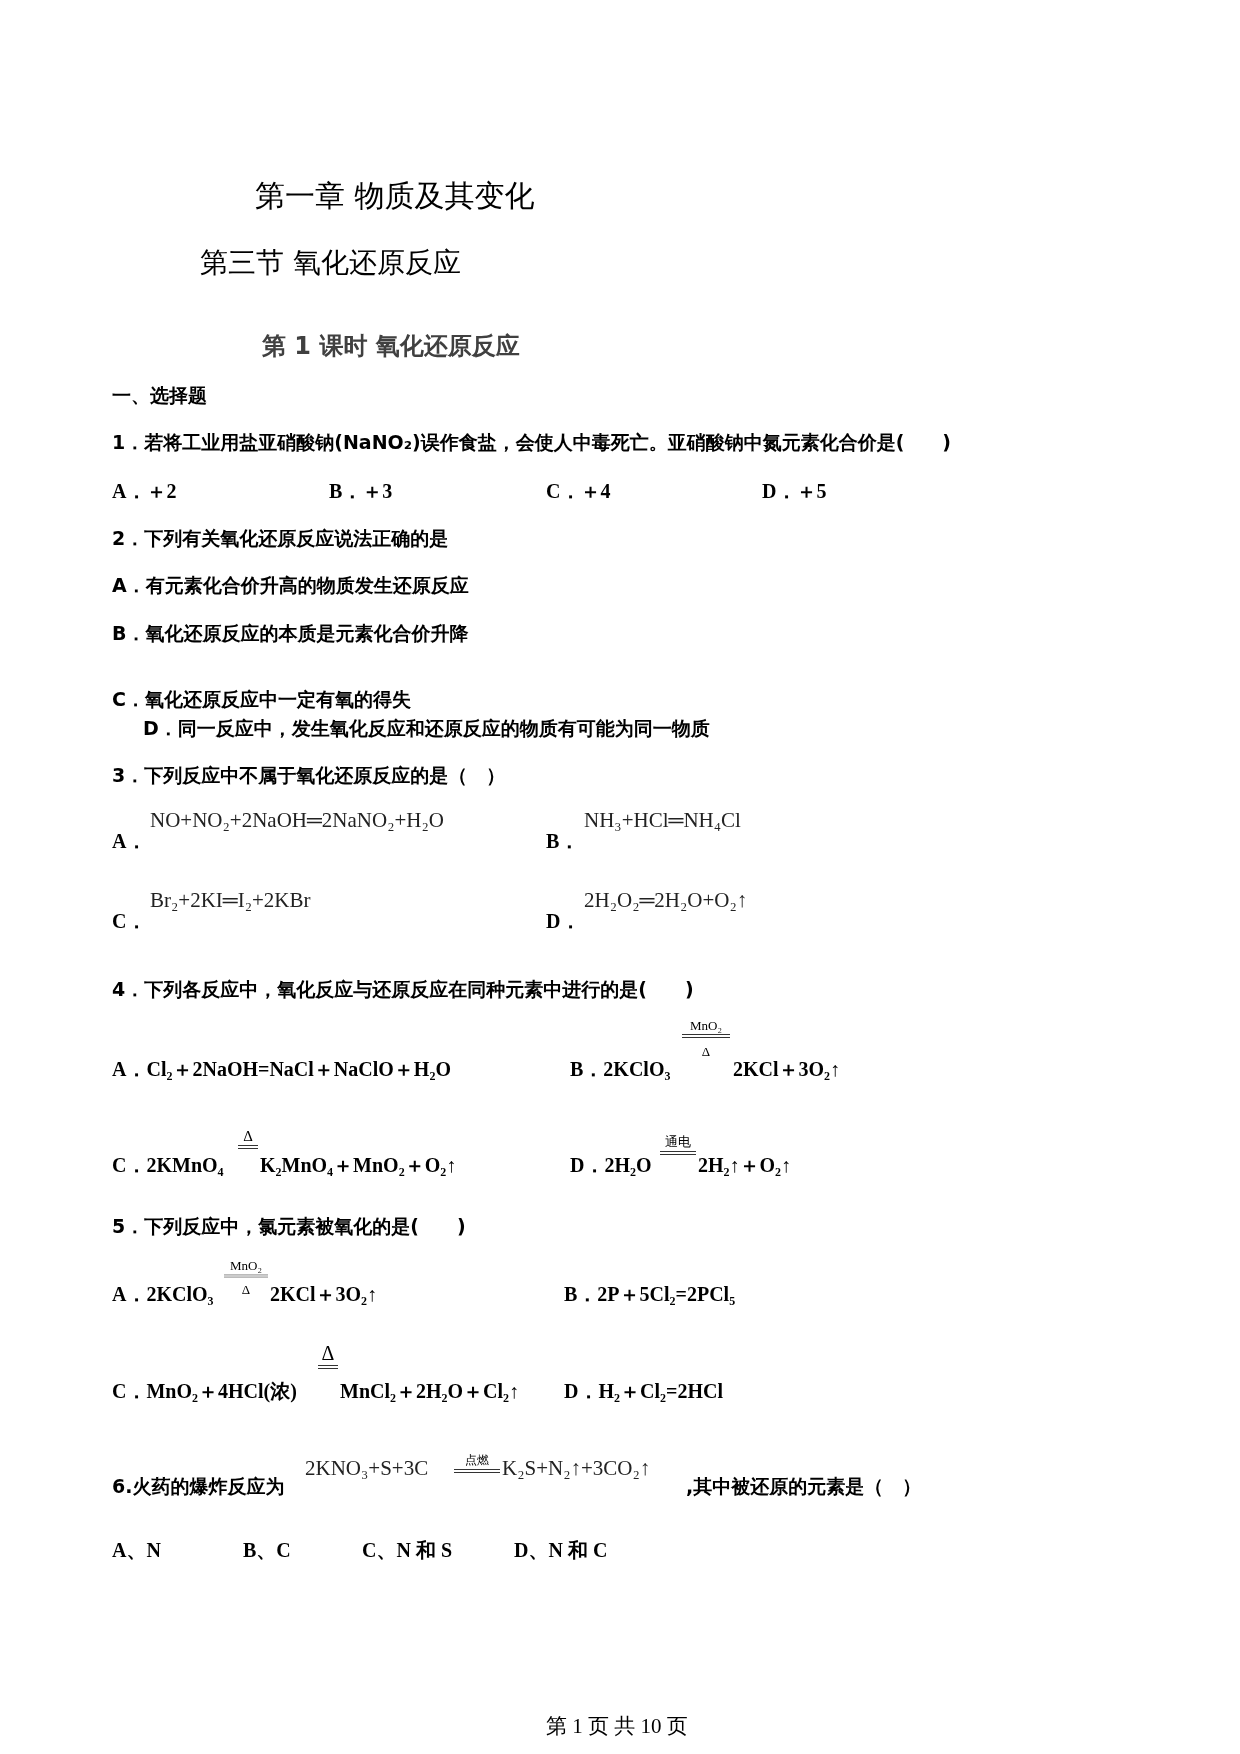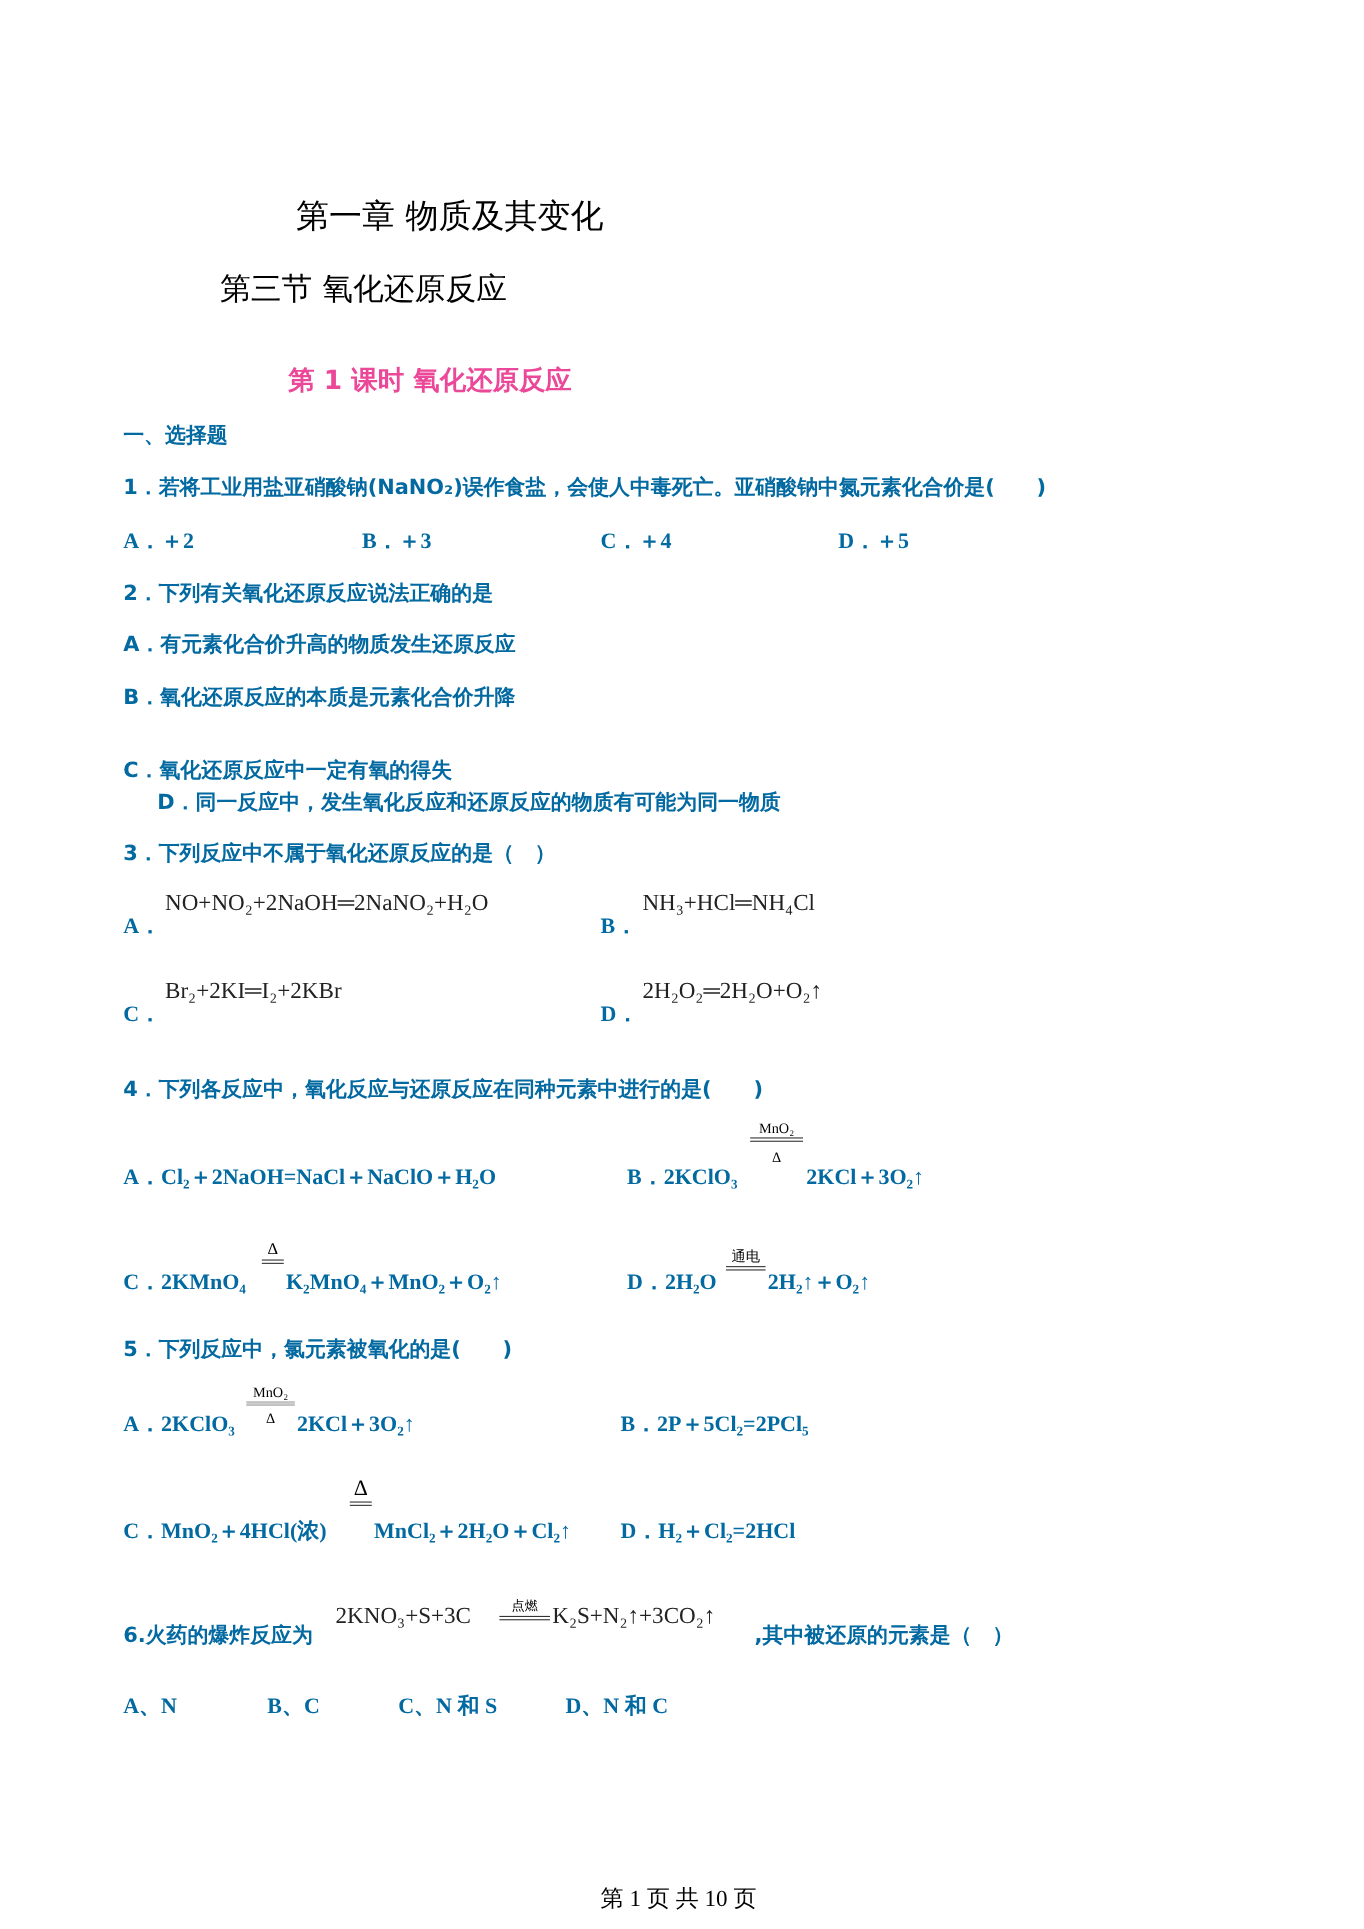--- a/index.html
+++ b/index.html
@@ -1,22 +1,22 @@
 <!DOCTYPE html>
 <html><head>
 <meta charset="utf-8">
 <style>
   html, body { margin: 0; padding: 0; background: #ffffff; }
   body { width: 1240px; height: 1754px; position: relative; overflow: hidden;
          font-family: "Liberation Serif", "DejaVu Serif", serif; color: #000; }
   .abs { position: absolute; white-space: nowrap; }
-  .h1 { font-family: "DejaVu Sans", sans-serif; font-size: 30px; margin-left: 14px; }
+  .h1 { font-family: "DejaVu Sans", sans-serif; font-size: 30px; }
   .h2 { font-family: "DejaVu Sans", sans-serif; font-size: 28px; }
-  .h3 { font-family: "DejaVu Sans", sans-serif; font-size: 24px; font-weight: bold; color: #ec4899; }
-  .q { font-family: "Liberation Serif", serif; font-weight: bold; font-size: 20px; color: #0369a1; }
+  .h3 { font-family: "DejaVu Sans", sans-serif; font-size: 24px; font-weight: bold; color: #404040; }
+  .q { font-family: "Liberation Serif", serif; font-weight: bold; font-size: 20px; color: #000000; }
   .q .cjk { font-family: "DejaVu Sans", sans-serif; font-size: 19px; }
   .eq { font-family: "Liberation Serif", serif; font-size: 21px; font-weight: normal; color: #222; }
   .cond { position: absolute; text-align: center; font-size: 13px; font-weight: normal; font-family: "Liberation Serif", serif; }
   .bar2 { border-top: 1px solid #333; border-bottom: 1px solid #333; height: 2px; }
   .footer { font-family: "Liberation Serif", serif; font-size: 21px; }
 </style>
 </head>
 <body>
 
 <div class="abs h1" style="left:255px; top:176px;">第一章  物质及其变化</div>

